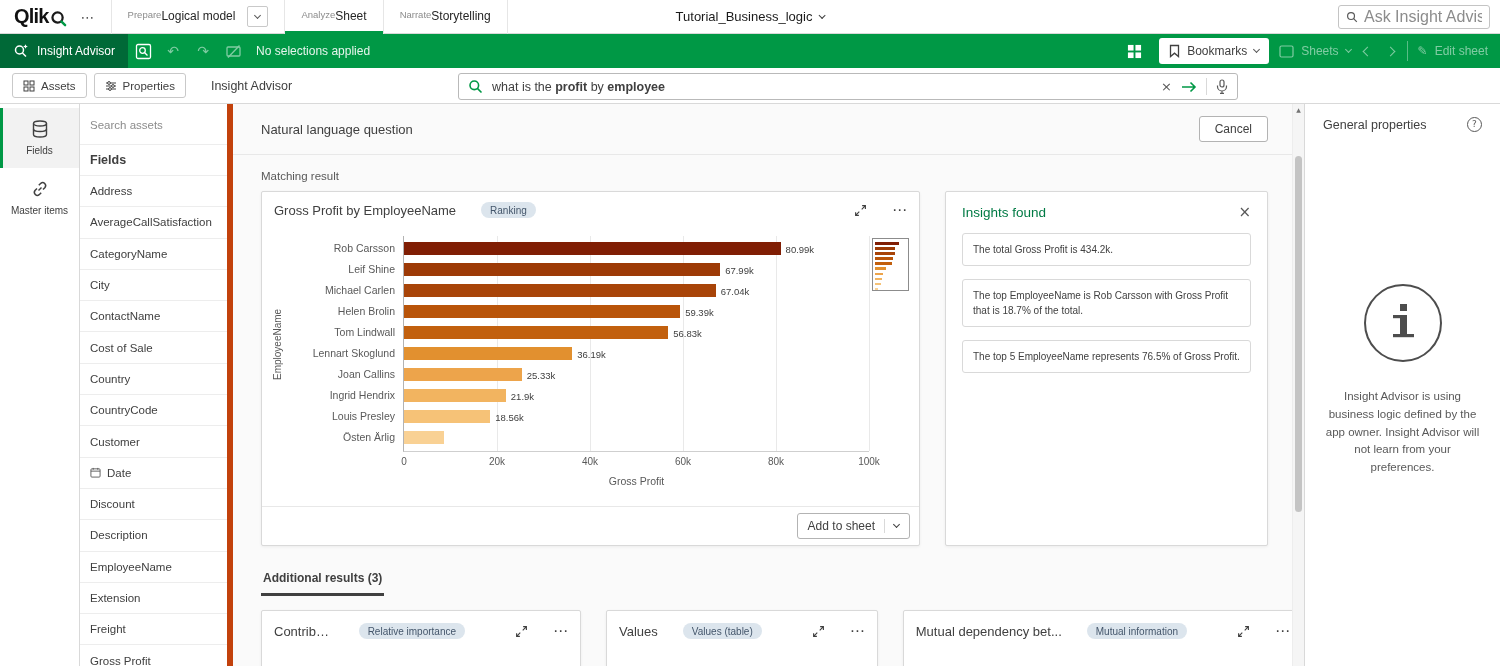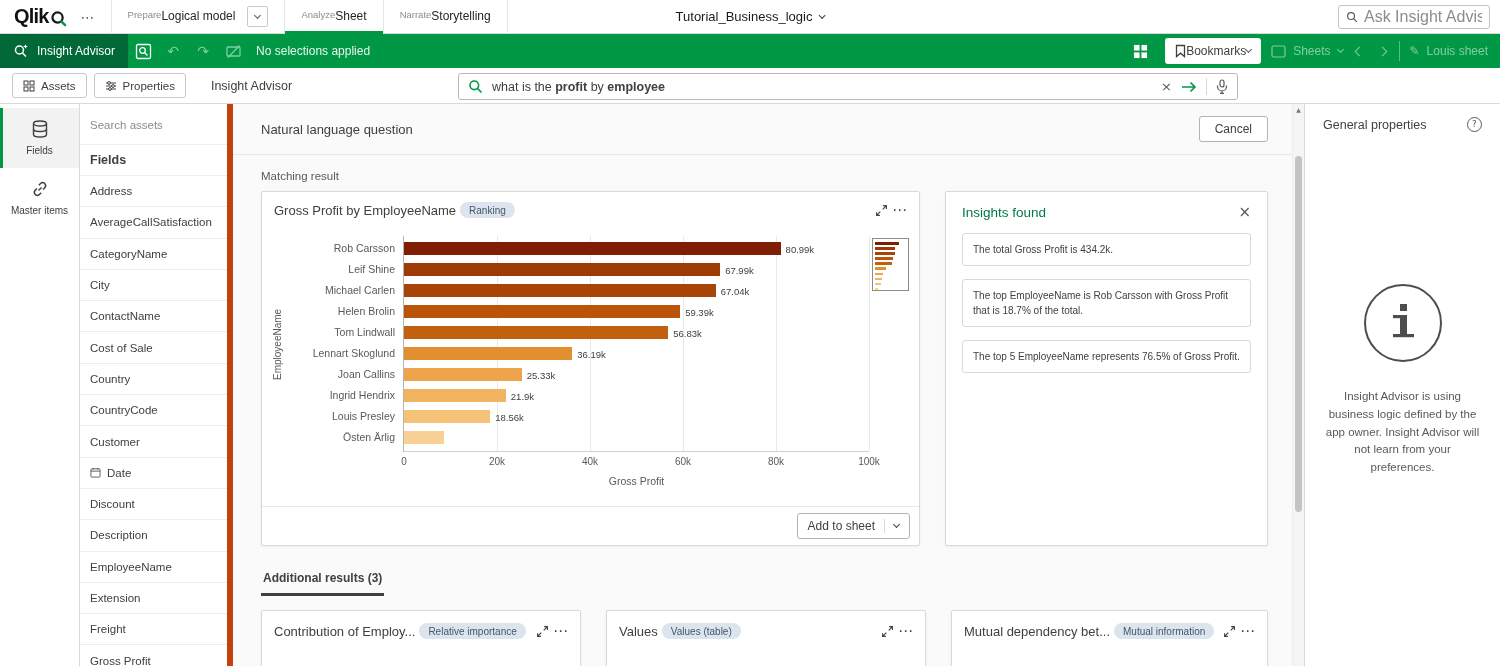--- a/index.html
+++ b/index.html
@@ -32,21 +32,21 @@
 .global-search input{border:0;outline:0;flex:1;font-size:16px;color:#404040;font-family:inherit;min-width:0;background:transparent;}
 .global-search input::placeholder{color:#8c8c8c;}
 
 
 .toolbar{height:34px;background:#009845;display:flex;align-items:center;padding-right:12px;}
 .ia-btn{height:34px;border:0;background:#006937;color:#fff;display:flex;align-items:center;gap:8px;padding:0 13px;font-size:12px;font-family:inherit;cursor:pointer;}
 .tb-icon{width:30px;height:34px;display:flex;align-items:center;justify-content:center;color:#fff;font-size:14px;cursor:pointer;background:none;border:0;}
 .tb-icon.faded,.faded2{opacity:.5;}
 .no-sel{color:rgba(255,255,255,.9);font-size:12px;margin-left:8px;}
 .tb-right{margin-left:auto;display:flex;align-items:center;gap:10px;}
-.bookmarks-pill{height:26px;background:#fff;border:0;border-radius:3px;display:flex;align-items:center;padding:0 10px;font-size:12px;color:#404040;font-family:inherit;cursor:pointer;}
+.bookmarks-pill{height:26px;background:#fff;border:0;border-radius:3px;display:flex;align-items:center;gap:7px;padding:0 10px;font-size:12px;color:#404040;font-family:inherit;cursor:pointer;}
 .bookmarks-pill .chev{width:5px;height:5px;color:#595959;}
 .sheets{display:flex;align-items:center;gap:7px;color:#fff;font-size:12px;}
 .sheets .chev{width:5px;height:5px;}
 .tb-nav{color:#fff;display:flex;align-items:center;padding:0 3px;cursor:pointer;}
 .tb-nav .chev{width:7px;height:7px;}
 .tb-divider{width:1px;height:20px;background:rgba(255,255,255,.35);}
 .edit-sheet{display:flex;align-items:center;gap:7px;color:#fff;font-size:12px;}
 
 
 .subheader{height:36px;border-bottom:1px solid #d9d9d9;display:flex;align-items:center;padding:0 12px;position:relative;background:#fff;}
@@ -74,21 +74,21 @@
 .field-row{height:31.3px;display:flex;align-items:center;gap:6px;padding:0 10px;border-bottom:1px solid #ededed;font-size:11.5px;color:#404040;cursor:pointer;white-space:nowrap;}
 
 
 .main{flex:1;background:#fafafa;overflow:hidden;}
 .main-header{height:51px;border-bottom:1px solid #e8e8e8;display:flex;align-items:center;justify-content:space-between;padding:0 24px 0 28px;}
 .nl-title{font-size:13px;color:#404040;}
 .cancel-btn{height:26px;padding:0 15px;border:1px solid #b3b3b3;border-radius:3px;background:#fff;font-size:12px;color:#404040;font-family:inherit;cursor:pointer;}
 .matching{margin:15px 0 0 28px;font-size:11.5px;color:#595959;}
 .cards-row{display:flex;gap:25px;margin:9px 24px 0 28px;}
 .chart-card{width:659px;height:355px;background:#fff;border:1px solid #d9d9d9;border-radius:2px;box-shadow:0 1px 3px rgba(0,0,0,.06);display:flex;flex-direction:column;}
-.card-head{display:flex;align-items:center;gap:4px;padding:10px 12px 4px;}
+.card-head{display:flex;align-items:center;gap:25px;padding:10px 12px 4px;}
 .card-title{font-size:13px;color:#404040;white-space:nowrap;overflow:hidden;text-overflow:ellipsis;}
 .badge{font-size:10px;color:#44566b;background:#dce5ed;border-radius:9px;padding:2.5px 9px;white-space:nowrap;}
 .icon-btn{color:#404040;cursor:pointer;display:flex;align-items:center;font-size:15px;line-height:1;}
 .chart-area{flex:1;display:flex;padding:14px 8px 0 8px;}
 .ylab{writing-mode:vertical-rl;transform:rotate(180deg);height:216px;width:15px;display:flex;align-items:center;justify-content:center;font-size:10px;color:#595959;}
 .cats{width:118px;padding-top:2px;}
 .cat{height:21px;line-height:21px;font-size:10.5px;color:#595959;text-align:right;padding-right:8px;white-space:nowrap;}
 .plot{flex:1;position:relative;height:216px;border-left:1px solid #b3b3b3;border-bottom:1px solid #cfcfcf;margin-right:42px;}
 .grid{position:absolute;top:0;bottom:0;width:1px;background:#e9e9e9;}
 .bar{position:absolute;left:0;height:13px;cursor:pointer;}
@@ -224,21 +224,21 @@
       </div>
       <span class="tb-nav faded2">
           <i class="chev left"></i>
         </span>
       <span class="tb-nav faded2">
           <i class="chev right"></i>
         </span>
       <span class="tb-divider"></span>
       <div class="edit-sheet faded2">
         <span class="glyph">✎</span>
-        <span>Louis sheet</span>
+        <span>Edit sheet</span>
       </div>
     </div>
   </div>
 
   <div class="subheader">
     <button class="chip">
       <svg width="12" height="12" viewBox="0 0 12 12" fill="none" stroke="#404040">
           <rect x="1" y="1" width="4" height="4"></rect>
           <rect x="7" y="1" width="4" height="4"></rect>
           <rect x="1" y="7" width="4" height="4"></rect>

